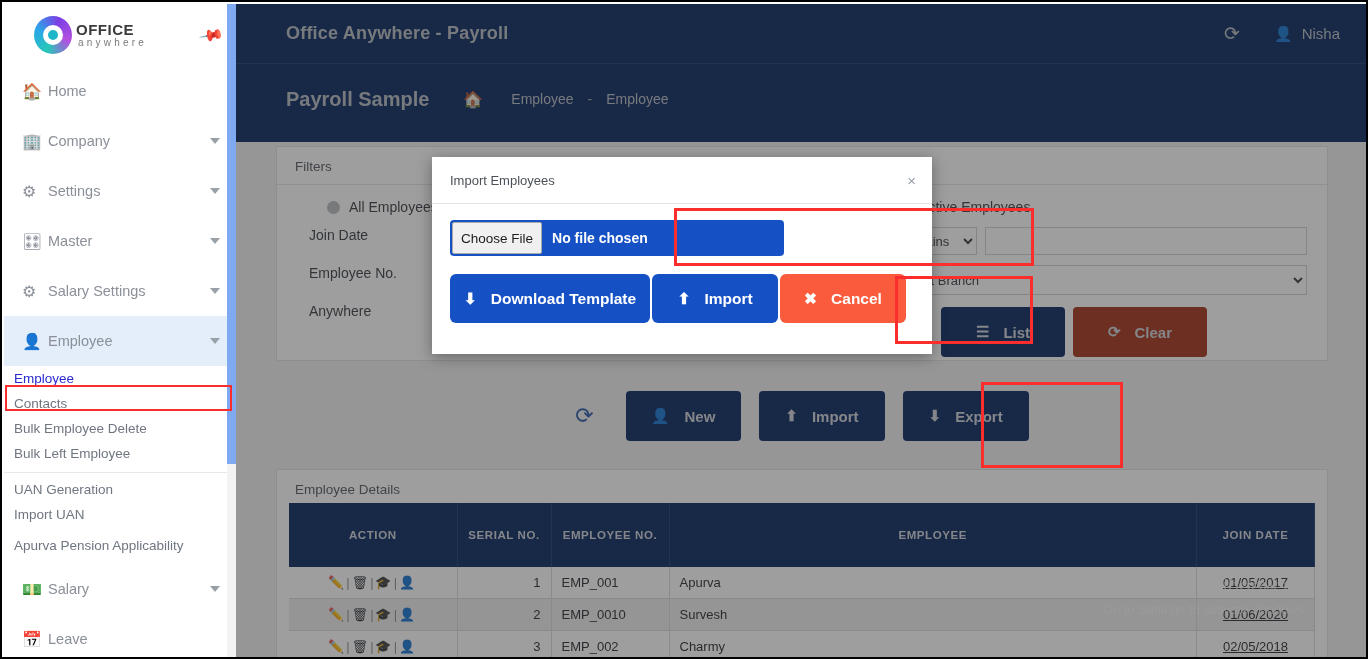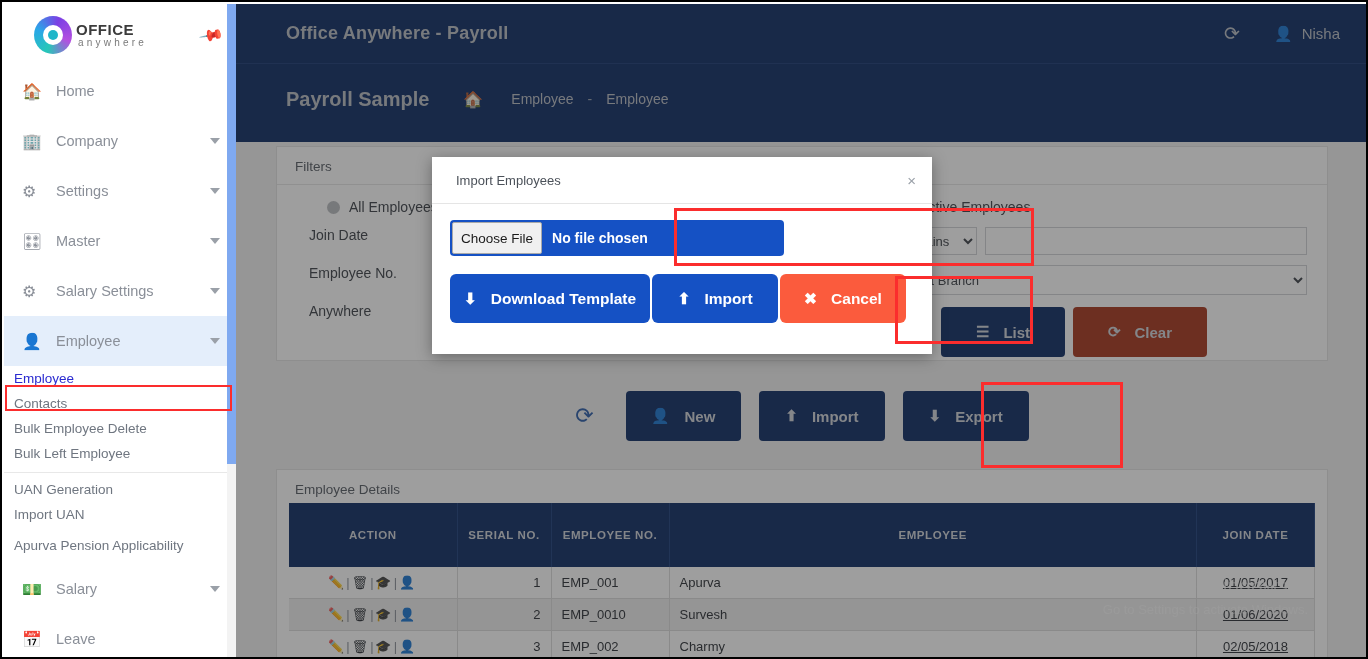--- a/index.html
+++ b/index.html
@@ -74,21 +74,21 @@
     height: 50px;
     padding: 0 16px 0 18px;
     color: #8a8f98;
     font-size: 14.5px;
     cursor: pointer;
   }
   .nav-item .nav-ico {
     width: 26px; font-size: 16px; flex: 0 0 auto;
     display: inline-block; text-align: left;
   }
-  .nav-item .nav-label { flex: 1 1 auto; margin-left: 8px; }
+  .nav-item .nav-label { flex: 1 1 auto; }
   .caret {
     width: 0; height: 0;
     border-left: 5px solid transparent;
     border-right: 5px solid transparent;
     border-top: 6px solid #9aa0a8;
     flex: 0 0 auto;
   }
   .nav-item.active { background: #e4eefb; }
 
   .sub-item {
@@ -259,21 +259,21 @@
     position: absolute;
     left: 196px; top: 153px;
     width: 500px; height: 197px;
     background: #ffffff;
     z-index: 40;
     box-shadow: 0 3px 14px rgba(0,0,0,0.35);
   }
   #modal-head {
     height: 47px;
     display: flex; align-items: center;
-    padding: 0 16px 0 24px;
+    padding: 0 16px 0 18px;
     border-bottom: 1px solid #e5e5e5;
   }
   #modal-title { font-size: 13px; color: #4b5159; }
   #modal-close { margin-left: auto; font-size: 15px; color: #9aa0a8; cursor: pointer; }
   #modal-body { padding: 16px 18px 0 18px; }
   #file-input-wrap {
     display: flex; align-items: stretch;
     background: #1551c4;
     border-radius: 4px;
     height: 36px;

